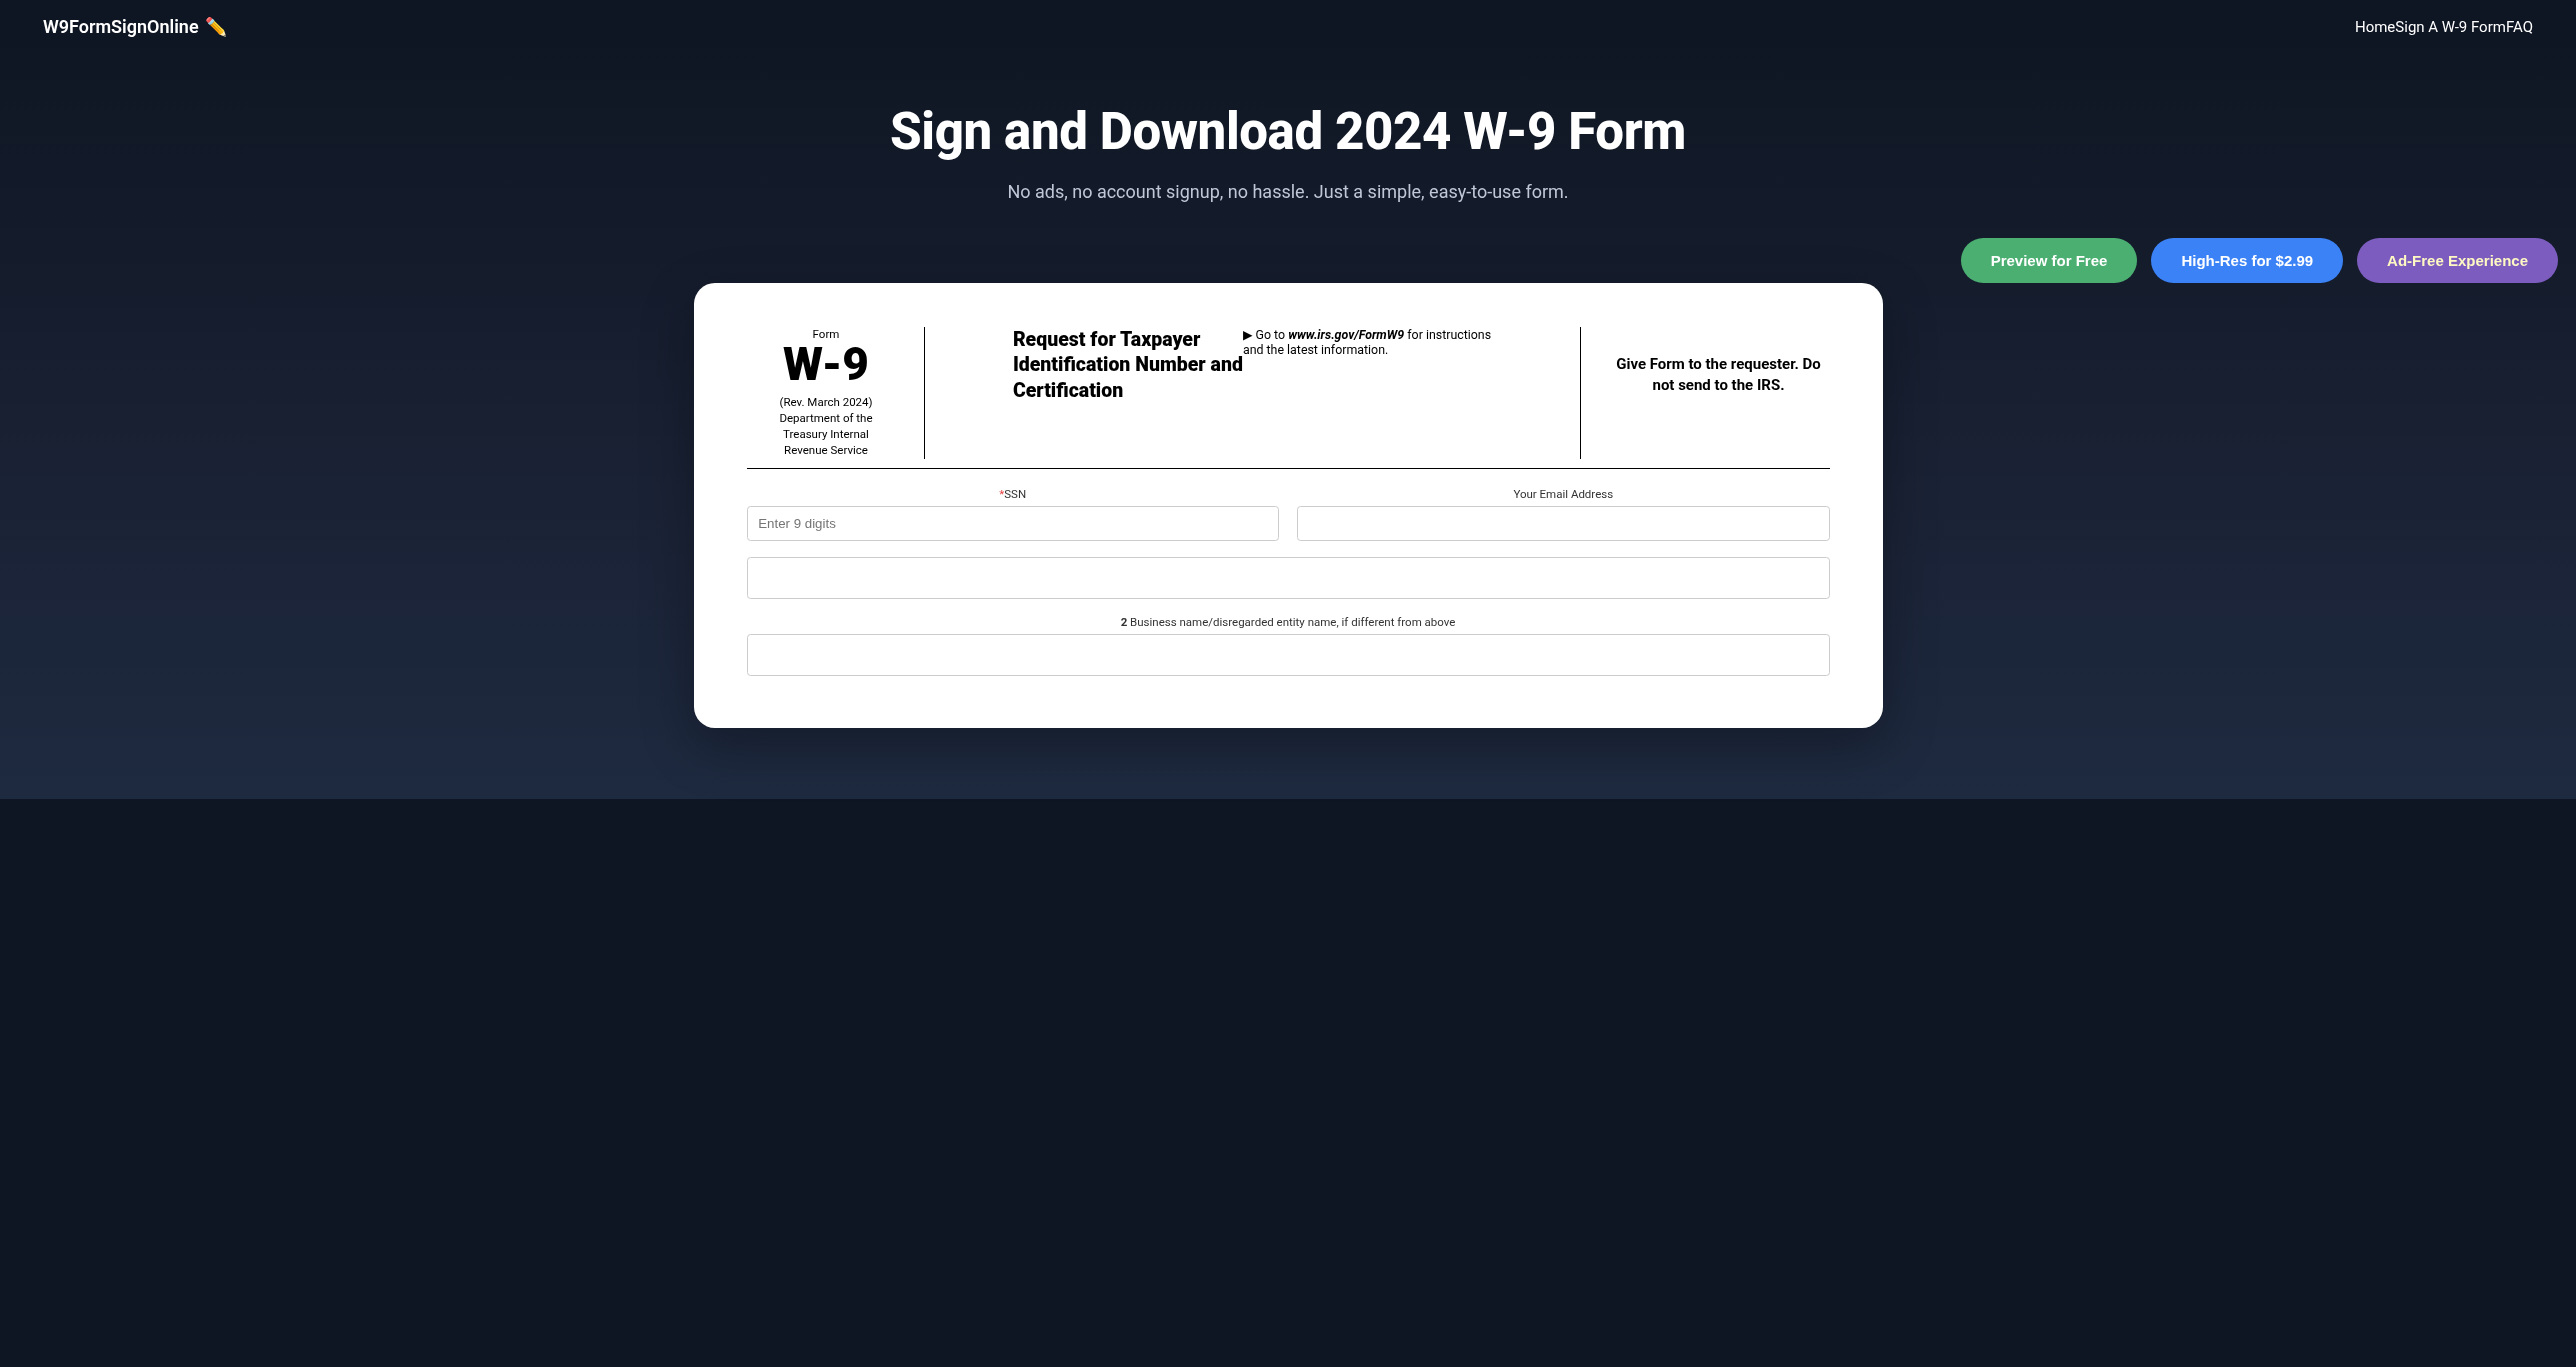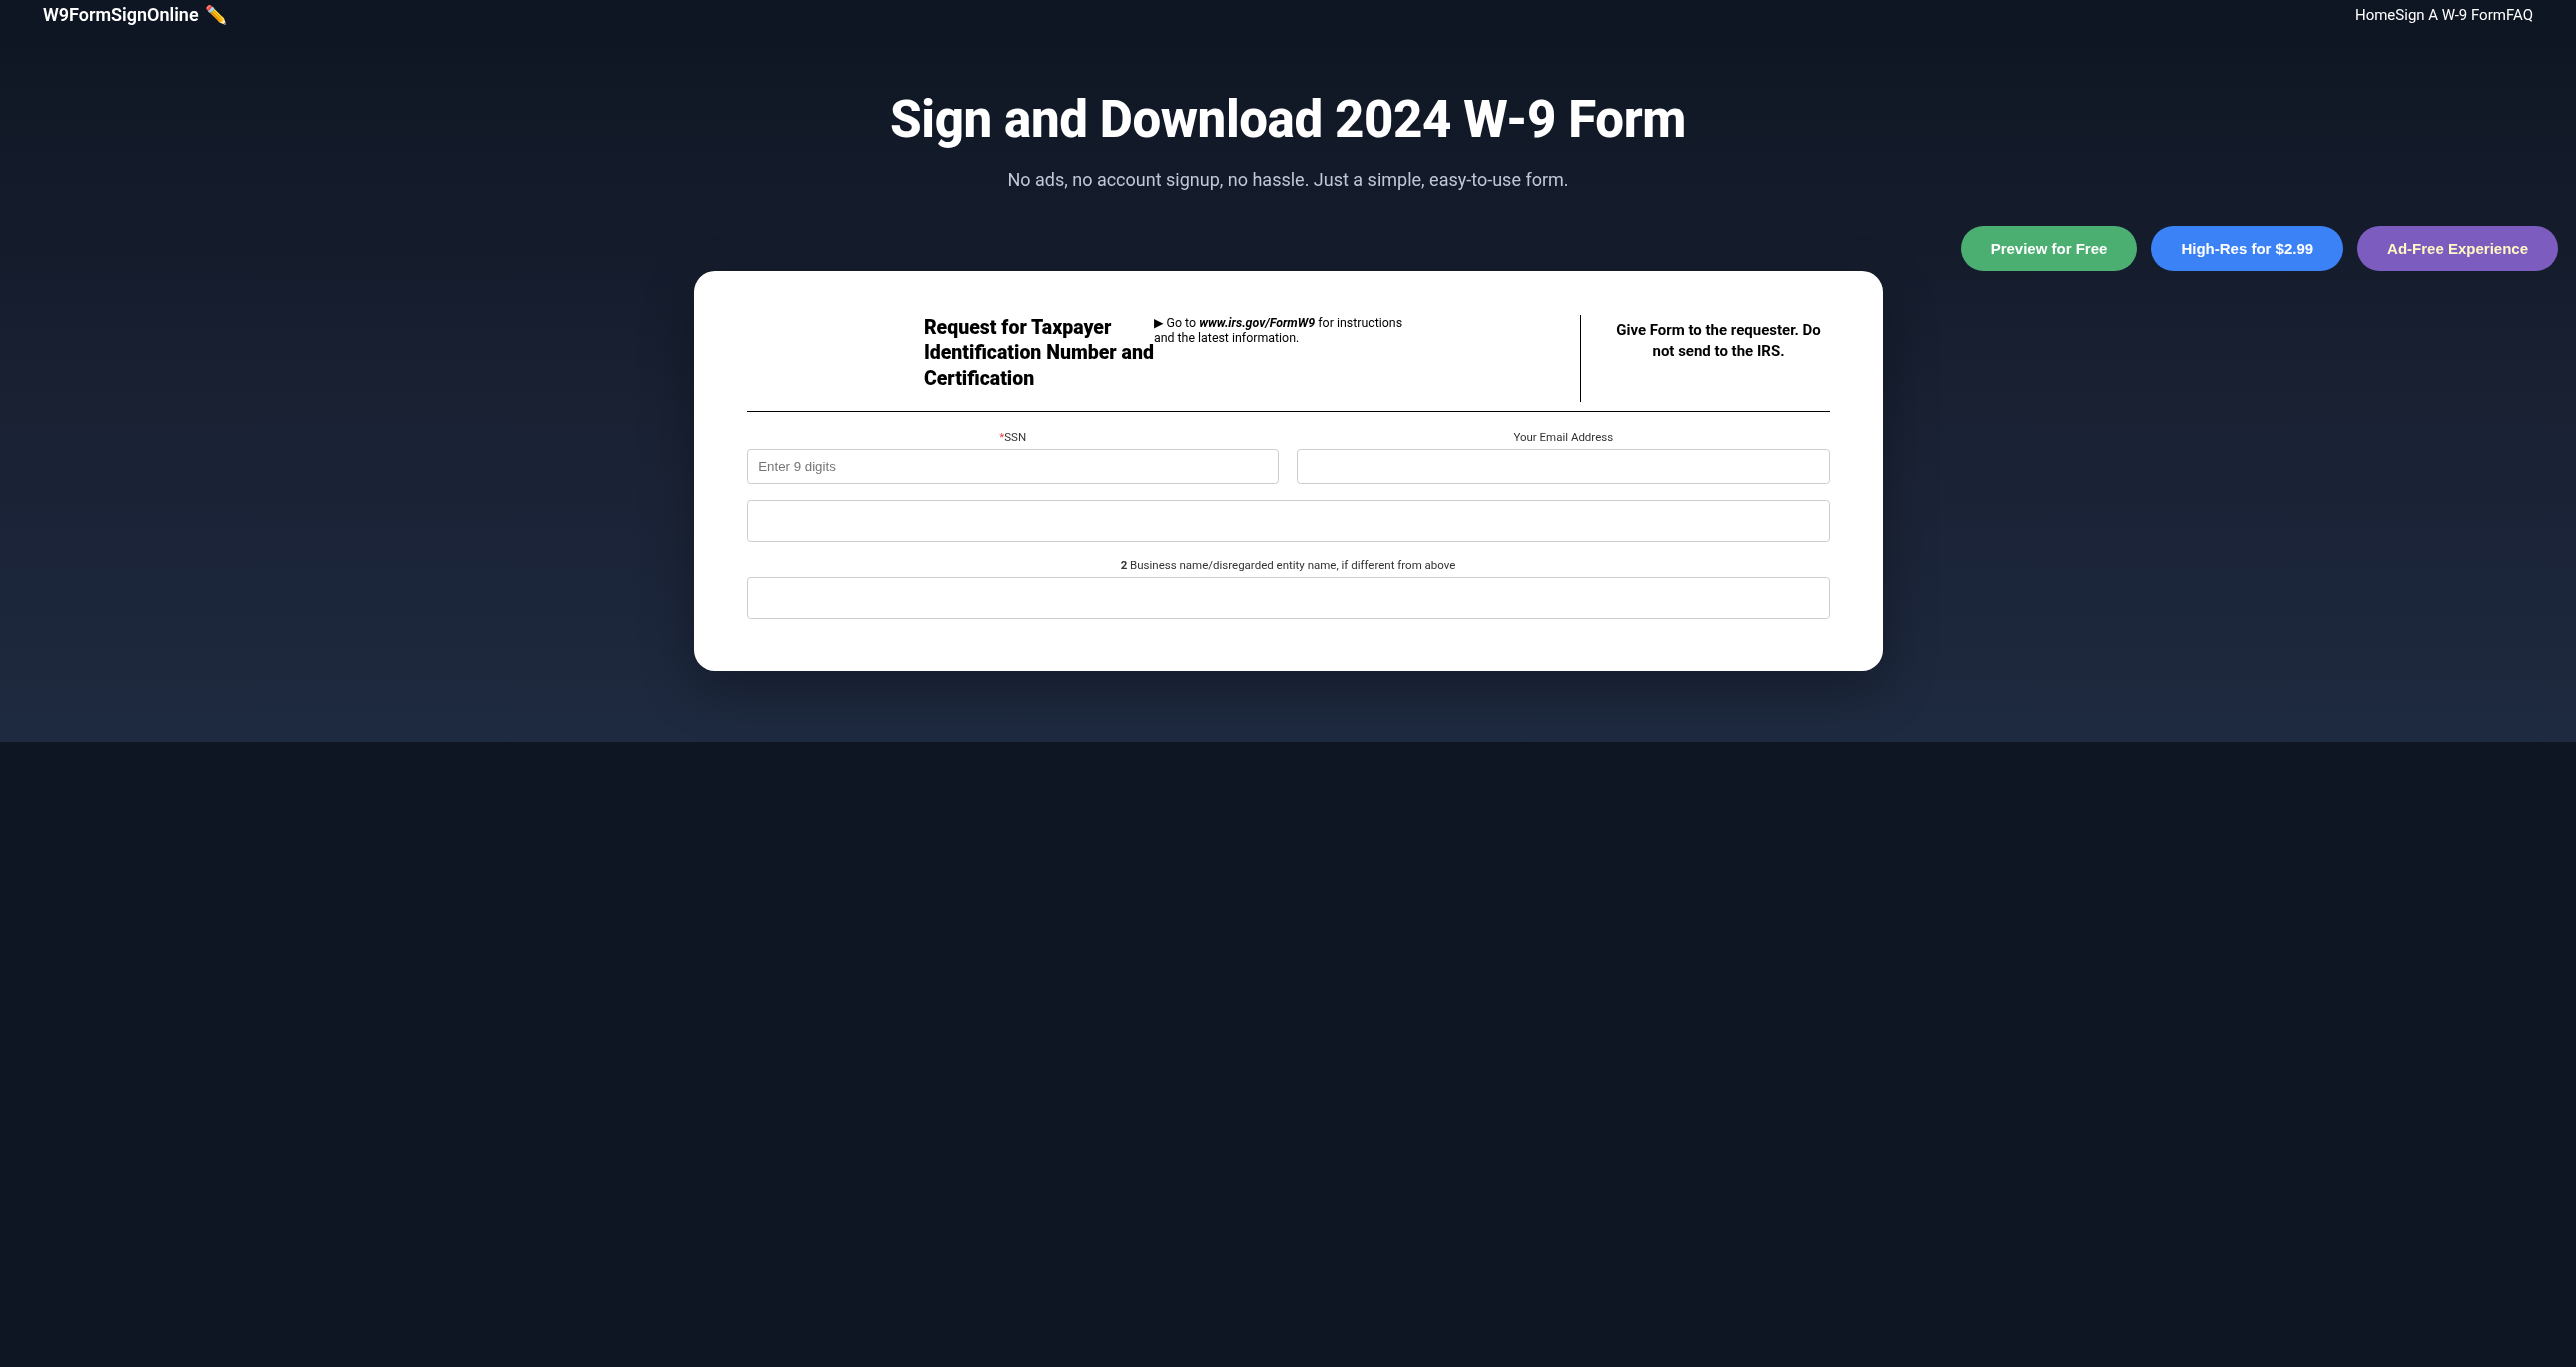--- a/index.html
+++ b/index.html
@@ -15,20 +15,21 @@
       overflow-x: hidden;
     }
 
     
     .navbar {
       display: flex;
       align-items: center;
       justify-content: space-between;
       padding: 4px 43px;
       background: #0f1623;
+      margin-top: 12px;
     }
 
     .nav-logo {
       display: flex;
       align-items: center;
       gap: 7px;
       color: #ffffff;
       font-size: 18px;
       font-weight: 600;
     }
@@ -325,20 +326,30 @@
   <p>No ads, no account signup, no hassle. Just a simple, easy-to-use form.</p>
   <div class="hero-buttons">
     <button class="btn-preview">Preview for Free</button>
     <button class="btn-highres">High-Res for $2.99</button>
     <button class="btn-adfree">Ad-Free Experience</button>
   </div>
 
   <div class="form-container">
 
     <div class="w9-header">
+      <div class="w9-left">
+        <span class="form-label-small">Form</span>
+        <div class="w9-form-number">W-9</div>
+        <div class="w9-rev-info">
+          (Rev. March 2024)<br>
+          Department of the<br>
+          Treasury Internal<br>
+          Revenue Service
+        </div>
+      </div>
 
       <div class="w9-center">
         <h2>Request for Taxpayer<br>Identification Number and<br>Certification</h2>
         <p>
           ▶ Go to <em>www.irs.gov/FormW9</em> for instructions<br>and the latest information.
         </p>
       </div>
 
       <div class="w9-right">
         <p>Give Form to the requester. Do<br>not send to the IRS.</p>

